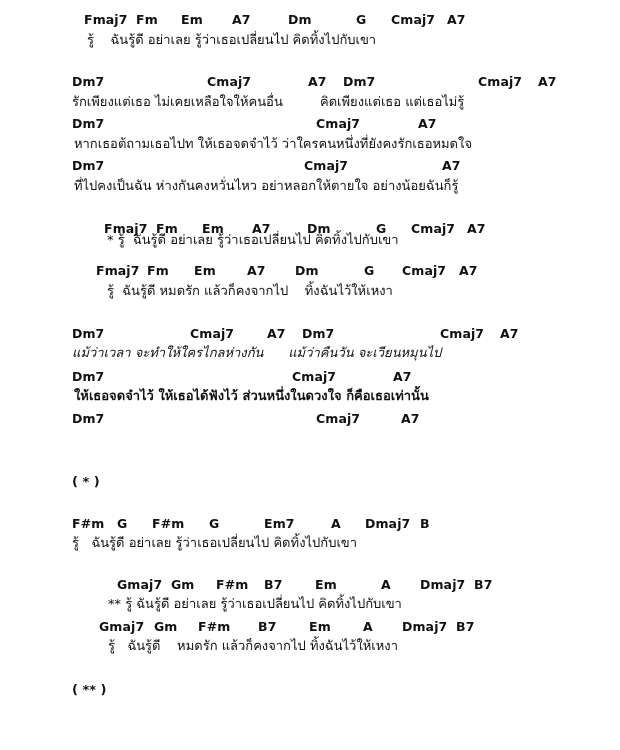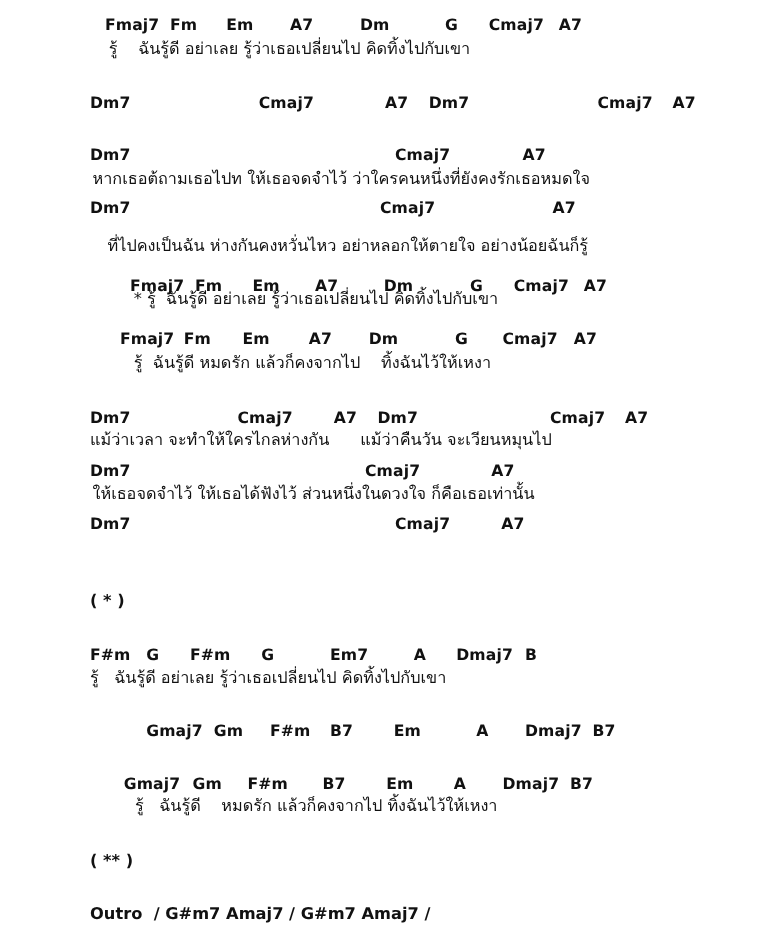--- a/index.html
+++ b/index.html
@@ -27,32 +27,33 @@
     </div>
     <div class="lyric" style="left: 87px; top: 31px;">รู้    ฉันรู้ดี อย่าเลย รู้ว่าเธอเปลี่ยนไป คิดทิ้งไปกับเขา</div>
     <div>
       <span class="chord" style="left: 72px; top: 74px;">Dm7</span>
       <span class="chord" style="left: 207px; top: 74px;">Cmaj7</span>
       <span class="chord" style="left: 308px; top: 74px;">A7</span>
       <span class="chord" style="left: 343px; top: 74px;">Dm7</span>
       <span class="chord" style="left: 478px; top: 74px;">Cmaj7</span>
       <span class="chord" style="left: 538px; top: 74px;">A7</span>
     </div>
+    <div class="lyric" style="left: 72px; top: 93px;">รักเพียงแต่เธอ ไม่เคยเหลือใจให้คนอื่น         คิดเพียงแต่เธอ แต่เธอไม่รู้</div>
     <div>
       <span class="chord" style="left: 72px; top: 116px;">Dm7</span>
       <span class="chord" style="left: 316px; top: 116px;">Cmaj7</span>
       <span class="chord" style="left: 418px; top: 116px;">A7</span>
     </div>
     <div class="lyric" style="left: 74px; top: 135px;">หากเธอต้ถามเธอไปท ให้เธอจดจำไว้ ว่าใครคนหนึ่งที่ยังคงรักเธอหมดใจ</div>
     <div>
       <span class="chord" style="left: 72px; top: 158px;">Dm7</span>
       <span class="chord" style="left: 304px; top: 158px;">Cmaj7</span>
       <span class="chord" style="left: 442px; top: 158px;">A7</span>
     </div>
-    <div class="lyric" style="left: 74px; top: 189px; margin-left: 12px;">ที่ไปคงเป็นฉัน ห่างกันคงหวั่นไหว อย่าหลอกให้ตายใจ อย่างน้อยฉันก็รู้</div>
+    <div class="lyric" style="left: 74px; top: 177px;">ที่ไปคงเป็นฉัน ห่างกันคงหวั่นไหว อย่าหลอกให้ตายใจ อย่างน้อยฉันก็รู้</div>
     <div>
       <span class="chord" style="left: 104px; top: 221px;">Fmaj7</span>
       <span class="chord" style="left: 156px; top: 221px;">Fm</span>
       <span class="chord" style="left: 202px; top: 221px;">Em</span>
       <span class="chord" style="left: 252px; top: 221px;">A7</span>
       <span class="chord" style="left: 307px; top: 221px;">Dm</span>
       <span class="chord" style="left: 376px; top: 221px;">G</span>
       <span class="chord" style="left: 411px; top: 221px;">Cmaj7</span>
       <span class="chord" style="left: 467px; top: 221px;">A7</span>
     </div>
@@ -69,27 +70,27 @@
     </div>
     <div class="lyric" style="left: 107px; top: 282px;">รู้  ฉันรู้ดี หมดรัก แล้วก็คงจากไป    ทิ้งฉันไว้ให้เหงา</div>
     <div>
       <span class="chord" style="left: 72px; top: 326px;">Dm7</span>
       <span class="chord" style="left: 190px; top: 326px;">Cmaj7</span>
       <span class="chord" style="left: 267px; top: 326px;">A7</span>
       <span class="chord" style="left: 302px; top: 326px;">Dm7</span>
       <span class="chord" style="left: 440px; top: 326px;">Cmaj7</span>
       <span class="chord" style="left: 500px; top: 326px;">A7</span>
     </div>
-    <div class="lyric" style="left: 72px; top: 344px;">แม้ว่าเวลา จะทำให้ใครไกลห่างกัน      แม้ว่าคืนวัน จะเวียนหมุนไป</div>
+    <div class="lyric" style="left: 72px; top: 344px; font-style: italic;">แม้ว่าเวลา จะทำให้ใครไกลห่างกัน      แม้ว่าคืนวัน จะเวียนหมุนไป</div>
     <div>
       <span class="chord" style="left: 72px; top: 369px;">Dm7</span>
       <span class="chord" style="left: 292px; top: 369px;">Cmaj7</span>
       <span class="chord" style="left: 393px; top: 369px;">A7</span>
     </div>
-    <div class="lyric" style="left: 74px; top: 387px;">ให้เธอจดจำไว้ ให้เธอได้ฟังไว้ ส่วนหนึ่งในดวงใจ ก็คือเธอเท่านั้น</div>
+    <div class="lyric" style="left: 74px; top: 387px; font-weight: bold;">ให้เธอจดจำไว้ ให้เธอได้ฟังไว้ ส่วนหนึ่งในดวงใจ ก็คือเธอเท่านั้น</div>
     <div>
       <span class="chord" style="left: 72px; top: 411px;">Dm7</span>
       <span class="chord" style="left: 316px; top: 411px;">Cmaj7</span>
       <span class="chord" style="left: 401px; top: 411px;">A7</span>
     </div>
     <div class="marker" style="left: 72px; top: 474px;">( * )</div>
     <div>
       <span class="chord" style="left: 72px; top: 516px;">F#m</span>
       <span class="chord" style="left: 117px; top: 516px;">G</span>
       <span class="chord" style="left: 152px; top: 516px;">F#m</span>
@@ -103,26 +104,26 @@
     <div>
       <span class="chord" style="left: 117px; top: 577px;">Gmaj7</span>
       <span class="chord" style="left: 171px; top: 577px;">Gm</span>
       <span class="chord" style="left: 216px; top: 577px;">F#m</span>
       <span class="chord" style="left: 264px; top: 577px;">B7</span>
       <span class="chord" style="left: 315px; top: 577px;">Em</span>
       <span class="chord" style="left: 381px; top: 577px;">A</span>
       <span class="chord" style="left: 420px; top: 577px;">Dmaj7</span>
       <span class="chord" style="left: 474px; top: 577px;">B7</span>
     </div>
+    <div class="lyric" style="left: 108px; top: 595px;">** รู้ ฉันรู้ดี อย่าเลย รู้ว่าเธอเปลี่ยนไป คิดทิ้งไปกับเขา</div>
     <div>
       <span class="chord" style="left: 99px; top: 619px;">Gmaj7</span>
       <span class="chord" style="left: 154px; top: 619px;">Gm</span>
       <span class="chord" style="left: 198px; top: 619px;">F#m</span>
       <span class="chord" style="left: 258px; top: 619px;">B7</span>
       <span class="chord" style="left: 309px; top: 619px;">Em</span>
       <span class="chord" style="left: 363px; top: 619px;">A</span>
       <span class="chord" style="left: 402px; top: 619px;">Dmaj7</span>
       <span class="chord" style="left: 456px; top: 619px;">B7</span>
     </div>
     <div class="lyric" style="left: 108px; top: 637px;">รู้   ฉันรู้ดี    หมดรัก แล้วก็คงจากไป ทิ้งฉันไว้ให้เหงา</div>
     <div class="marker" style="left: 72px; top: 682px;">( ** )</div>
-    <div class="marker" style="left: 72px; top: 724px;">Outro  / G#m7 Amaj7 / G#m7 Amaj7 /</div>
   </div>
 
 </body></html>

